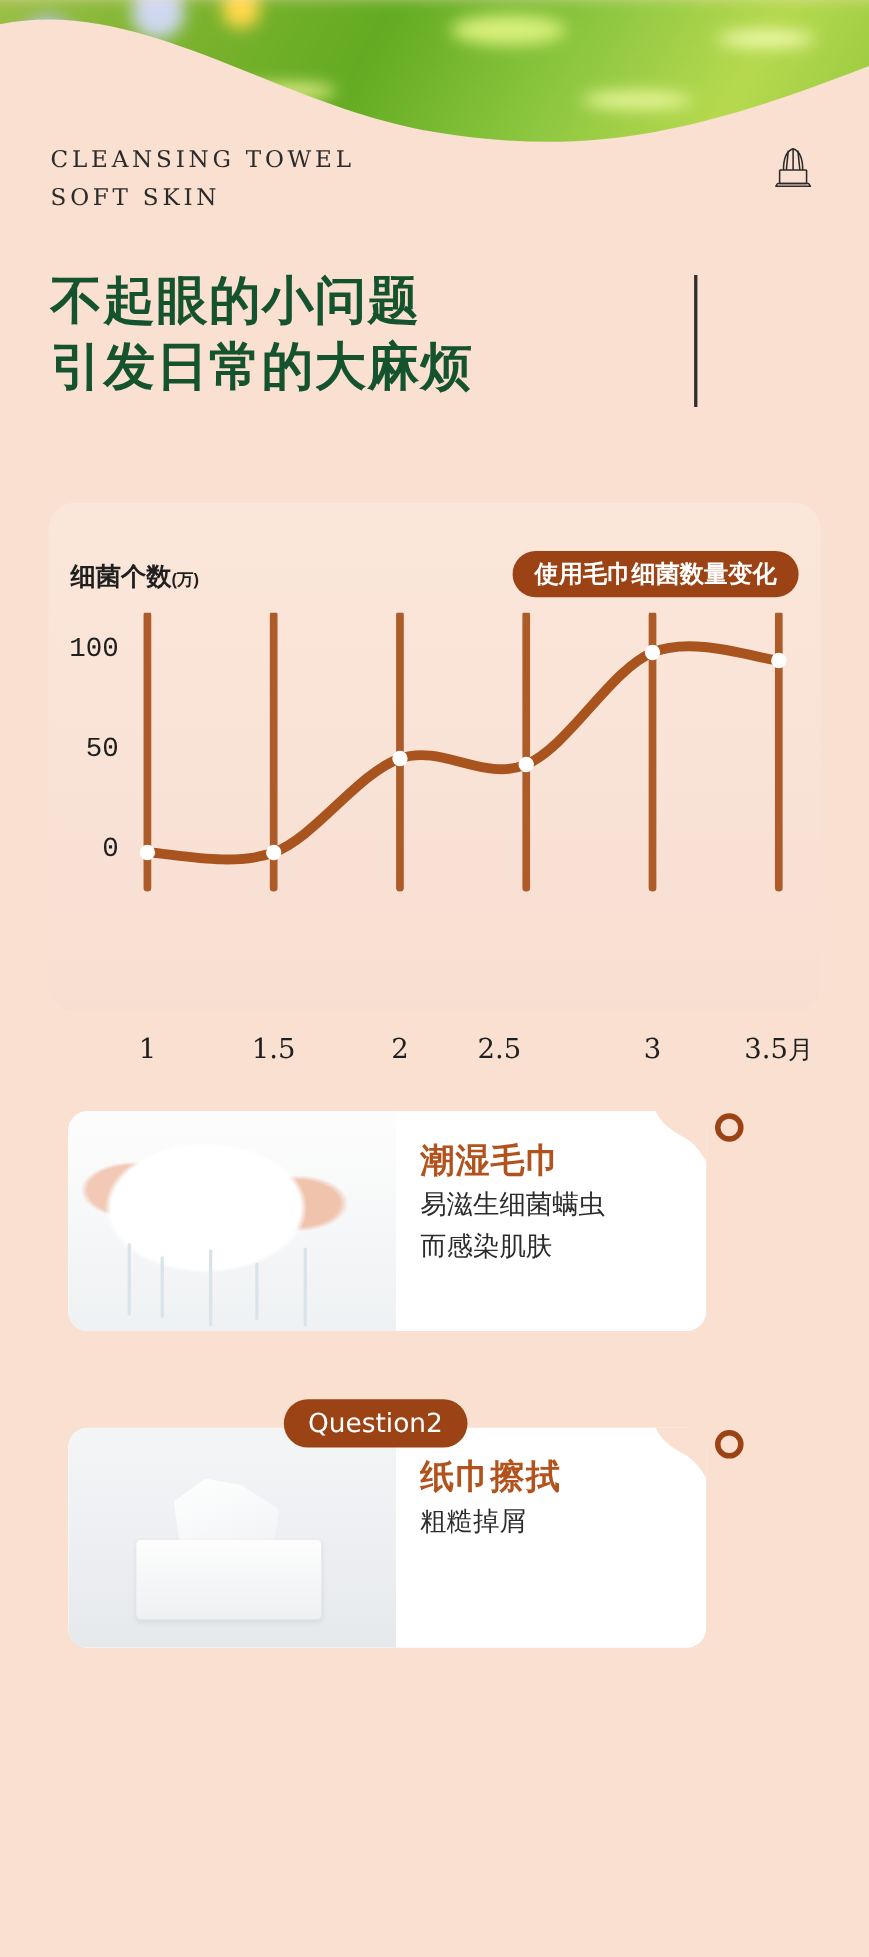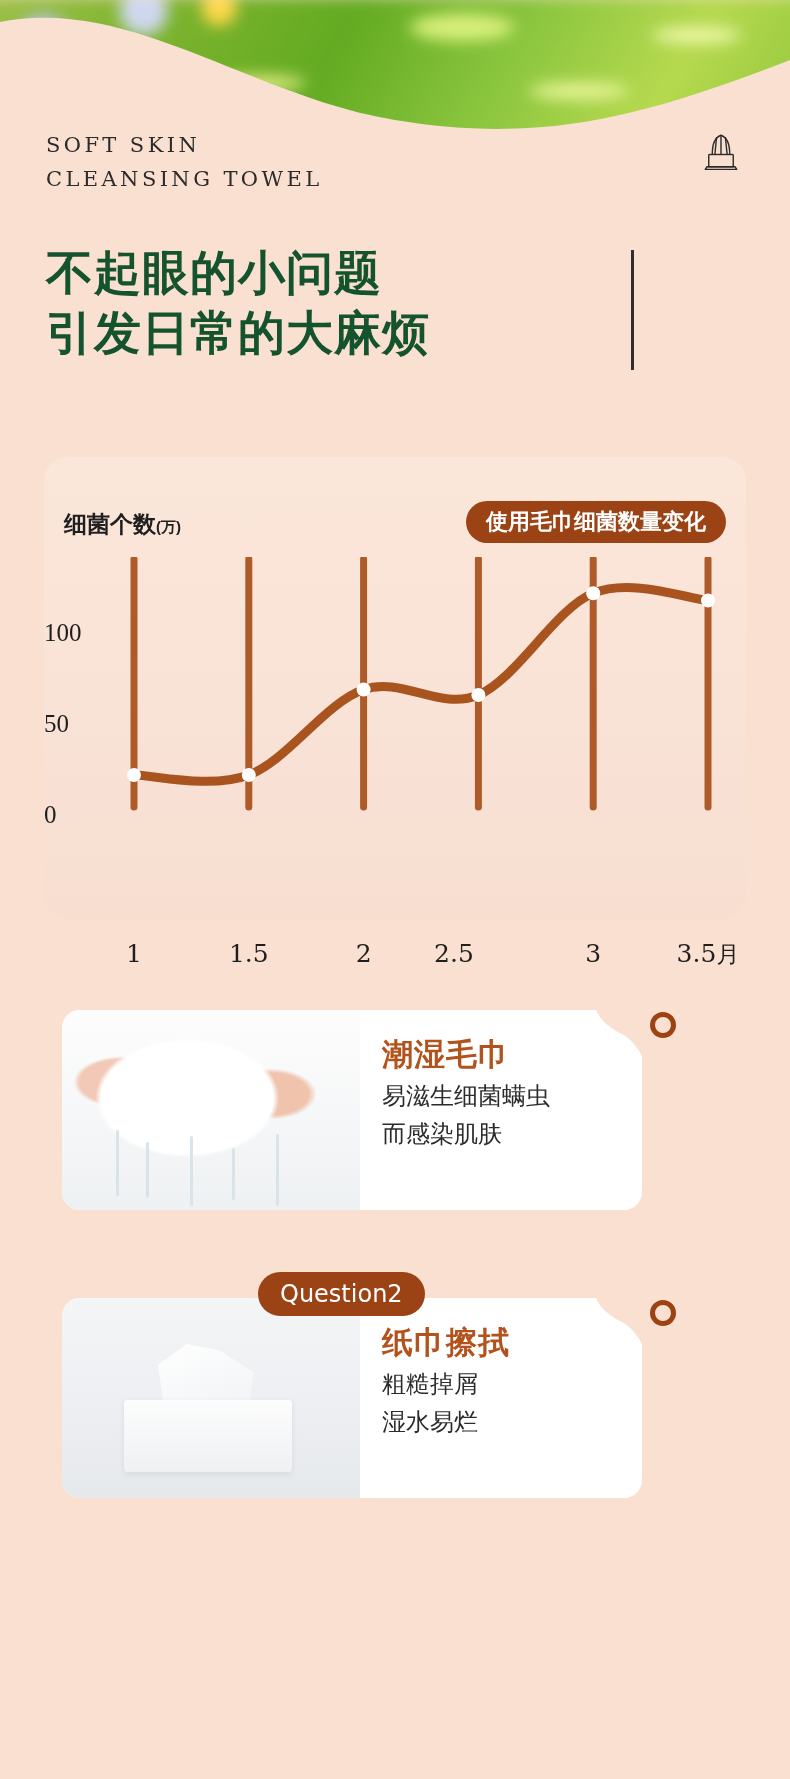--- a/index.html
+++ b/index.html
@@ -57,22 +57,22 @@
     font-size:23px; font-weight:700; color:#1f1f1f; white-space:nowrap;
   }
   .chart-ylabel .unit{ font-size:15px; font-weight:700; }
   .chart-badge{
     position:absolute; right:20px; top:44px; height:42px; padding:0 20px;
     background:#9c4315; color:#fff; border-radius:22px;
     font-size:22px; font-weight:700; line-height:42px; white-space:nowrap;
   }
   .plot{ position:absolute; left:0; top:100px; width:702px; height:290px; }
   .ytick{
-    position:absolute; right:0; width:74px; text-align:left;
-    font-size:25px; color:#1f1f1f; font-family:Liberation Serif, serif;margin-top:44px;
+    position:absolute; right:0; width:74px; text-align:right;
+    font-size:25px; color:#1f1f1f; font-family:Liberation Mono, monospace;
   }
   .xtick{
     position:absolute; top:382px; transform:translateX(-50%);
     font-size:25px; color:#1f1f1f; font-family:"DejaVu Serif","Liberation Serif",serif;
     white-space:nowrap;
   }
   .xtick .suffix{ font-family:"Liberation Sans",sans-serif; font-size:23px; }
 
   
   .qcard{ position:absolute; left:62px; width:580px; height:200px; }
@@ -130,22 +130,22 @@
 <div class="page">
 
   <div class="hero">
     <div class="hero-photo"></div>
     <svg class="hero-wave" viewBox="0 0 790 250" preserveAspectRatio="none">
       <path d="M0,22 C130,-4 250,96 395,120 C540,144 640,118 790,60 L790,250 L0,250 Z" fill="#fae0d0"></path>
     </svg>
   </div>
 
   <div class="brand">
+    <div class="brand-line">CLEANSING TOWEL</div>
     <div class="brand-line">SOFT SKIN</div>
-    <div class="brand-line">CLEANSING TOWEL</div>
   </div>
 
   <svg class="tissue-icon" viewBox="0 0 48 48">
     <g fill="none" stroke="#2b2b2b" stroke-width="1.6" stroke-linejoin="round">
       <path d="M10,28 L10,42 L38,42 L38,28"></path>
       <path d="M8,42 L40,42 L42,45 L6,45 Z"></path>
       <path d="M14,28 C14,14 18,8 24,6 C30,8 34,14 34,28"></path>
       <path d="M24,6 L24,28 M19,8 L17,28 M29,8 L31,28"></path>
       <path d="M10,28 L38,28"></path>
     </g>
@@ -220,21 +220,20 @@
   <div class="qcard" style="top:1298px;">
     <div class="qcard-body">
       <div class="qphoto">
         <div class="photo-tissue"></div>
         <div class="tpop"></div>
         <div class="tbox"></div>
       </div>
       <div class="qtext">
         <div class="qtitle">纸巾擦拭</div>
         <div class="qdesc">粗糙掉屑</div>
-        <div class="qdesc">湿水易烂</div>
       </div>
     </div>
     <svg class="notch" viewBox="0 0 64 46">
       <path d="M0,0 L64,0 L64,46 C64,46 56,30 44,24 C32,18 22,10 18,0 Z" fill="#fae0d0"></path>
     </svg>
     <div class="qbadge">Question2</div>
     <div class="qring"></div>
   </div>
 
 </div>

